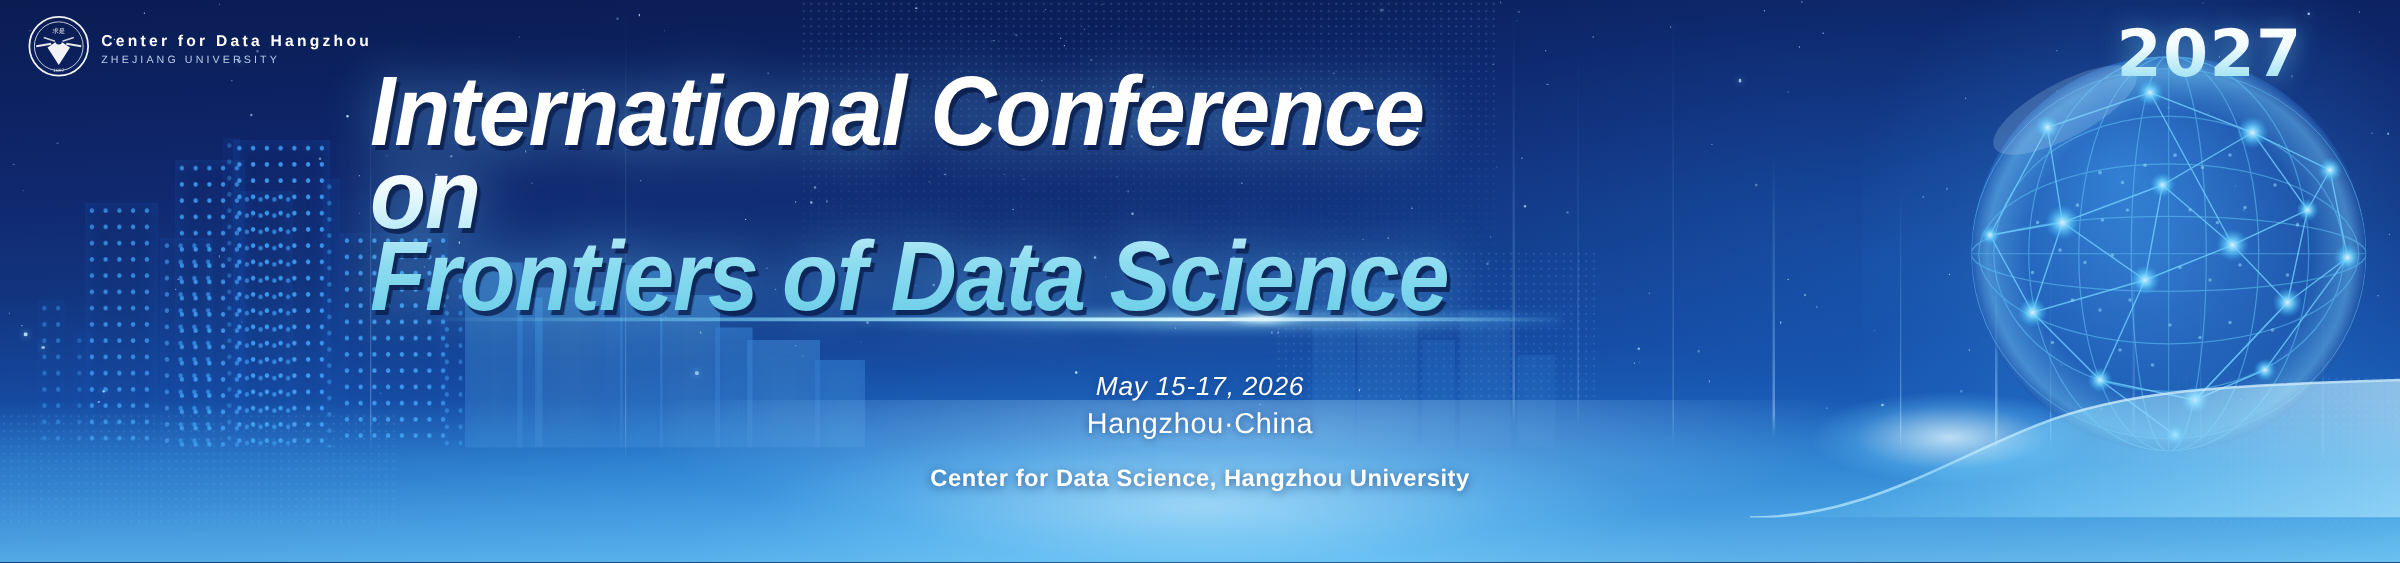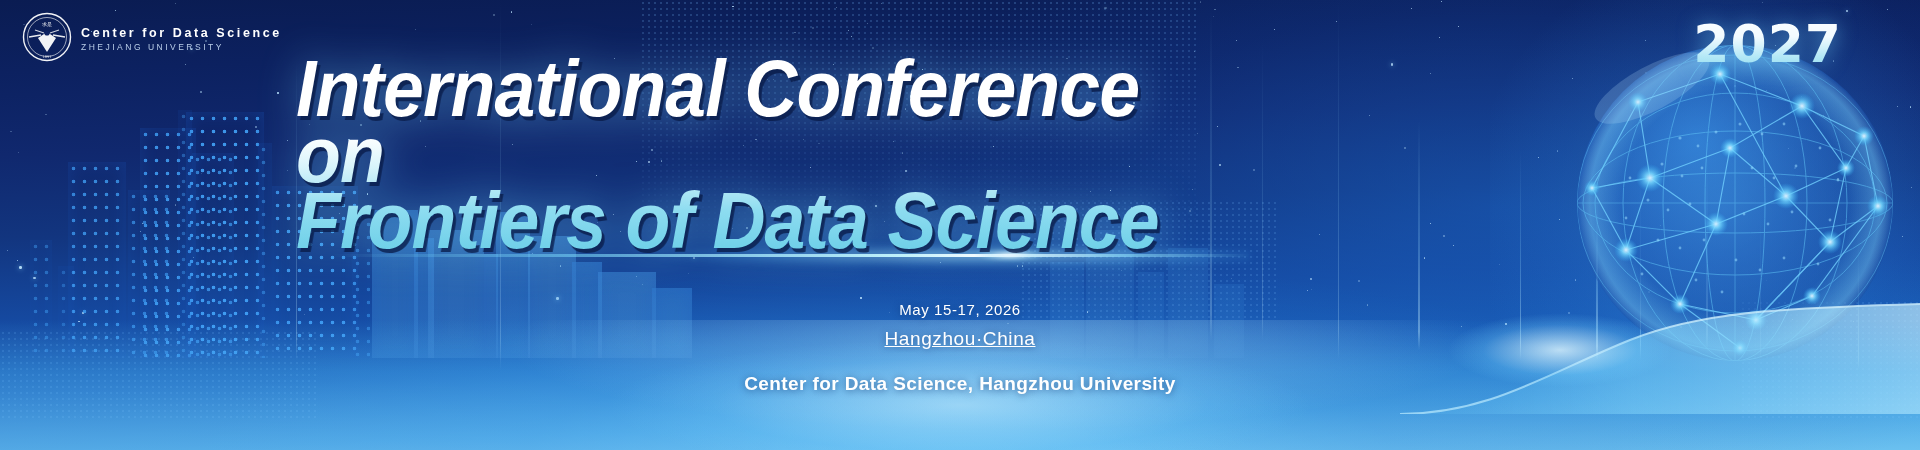--- a/index.html
+++ b/index.html
@@ -90,22 +90,22 @@
     font-size:52px;font-weight:700;letter-spacing:1px;
     font-family:"DejaVu Sans","Liberation Sans",sans-serif;
     background:linear-gradient(to bottom,#ffffff 0%,#f2fbff 38%,#b6e9f7 70%,#86d9ee 100%);
     -webkit-background-clip:text;background-clip:text;color:transparent;
     -webkit-text-fill-color:transparent;
     filter:drop-shadow(0 2px 10px rgba(120,215,255,0.55));
   }
 
   
   .sub{position:absolute;left:0;right:0;top:296px;text-align:center;color:#ffffff;}
-  .sub .l1{font-size:15px;letter-spacing:0.6px;line-height:28px;text-shadow:0 1px 6px rgba(10,40,100,0.55);}
-  .sub .l2{font-size:19px;letter-spacing:0.6px;line-height:29px;text-shadow:0 1px 6px rgba(10,40,100,0.55);text-decoration:underline;}
+  .sub .l1{font-size:21px;letter-spacing:0.6px;line-height:28px;text-shadow:0 1px 6px rgba(10,40,100,0.55);font-style:italic;}
+  .sub .l2{font-size:23px;letter-spacing:0.6px;line-height:29px;text-shadow:0 1px 6px rgba(10,40,100,0.55);}
   .sub .l3{font-size:19px;font-weight:700;letter-spacing:0.4px;margin-top:20px;text-shadow:0 1px 7px rgba(10,40,100,0.6);}
 
   
   .logo{position:absolute;left:22px;top:12px;display:flex;align-items:center;gap:9px;}
   .crest{width:50px;height:50px;flex:0 0 50px;position:relative;}
   .logo-text{display:flex;flex-direction:column;justify-content:center;padding-top:1px;}
   .lt-cn{display:flex;align-items:baseline;gap:6px;line-height:1;}
   .lt-cn .zju{font-family:"DejaVu Serif","Liberation Serif",serif;font-style:italic;font-weight:700;
     font-size:18px;color:#ffffff;letter-spacing:1px;}
   .lt-cn .cds{font-family:"DejaVu Sans","Liberation Sans",sans-serif;font-weight:700;
@@ -522,21 +522,21 @@
 
         <path d="M25,20 L16,26 L25,40 L34,26 Z" fill="#ffffff" opacity="0.95"></path>
         <path d="M7,25 L19,23 M43,25 L31,23" stroke="#ffffff" stroke-width="1.6" opacity="0.9"></path>
         <path d="M13,18 L22,21 M37,18 L28,21" stroke="#ffffff" stroke-width="1.2" opacity="0.8"></path>
         <circle cx="25" cy="21" r="2.6" fill="#0c2160"></circle>
         <text x="25" y="14" font-size="5" fill="#ffffff" text-anchor="middle" font-family="DejaVu Serif, serif" opacity="0.9">求是</text>
         <text x="25" y="45.5" font-size="3.6" fill="#ffffff" text-anchor="middle" font-family="DejaVu Sans, sans-serif" opacity="0.8">1897</text>
       </svg>
     </div>
     <div class="logo-text">
-      <div class="lt-en">Center for Data Science</div>
+      <div class="lt-en">Center for Data Hangzhou</div>
       <div class="lt-en2">ZHEJIANG UNIVERSITY</div>
     </div>
   </div>
 
   <div class="year">2027</div>
 
   <div class="title">International Conference on
 Frontiers of Data Science</div>
 
   <div class="sub">

